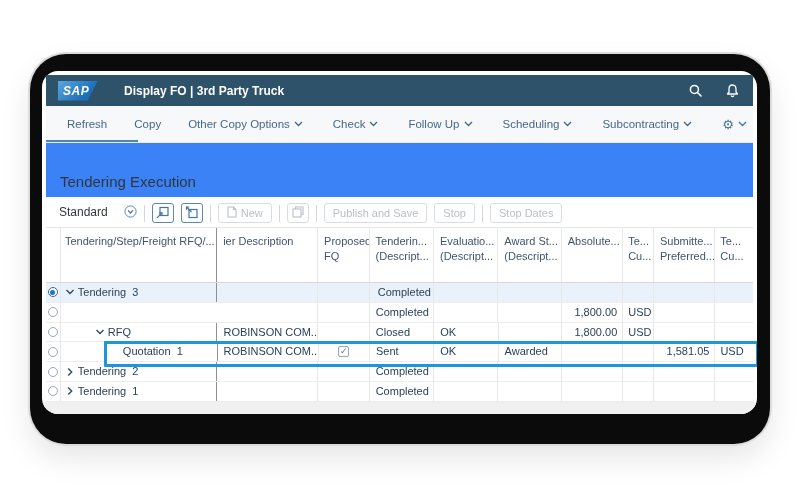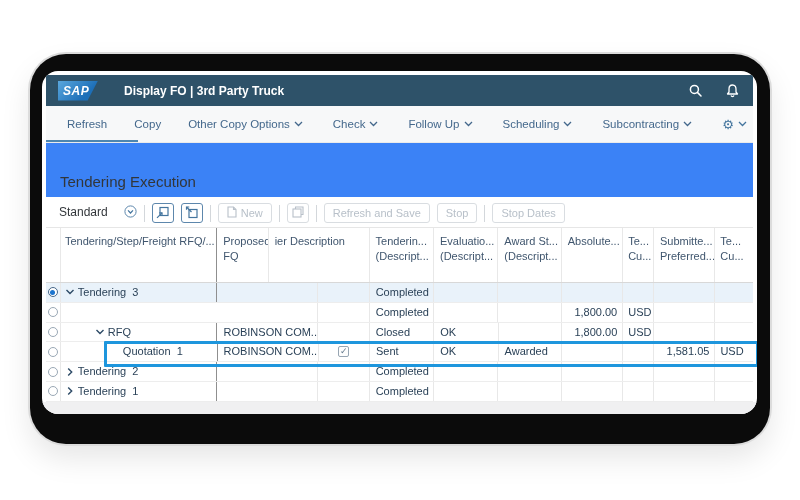--- a/index.html
+++ b/index.html
@@ -50,21 +50,21 @@
 
   
   .thead{position:absolute;left:0;right:0;top:152px;height:56px;background:#fff;
     border-top:1px solid #e6e6e6;border-bottom:1px solid #d8d8d8;display:flex;
     font-size:11px;color:#40566e;}
   .hcell{padding:6px 4px 0 6px;line-height:15px;border-right:1px solid #e8e8e8;height:100%;
     overflow:hidden;white-space:nowrap;}
   .rows{position:absolute;left:0;right:0;top:208px;}
   .trow{display:flex;height:19.8px;border-bottom:1px solid #ededed;background:#fff;
     font-size:11px;color:#2b4258;align-items:stretch;}
-  .trow.selected{background:#e9f2fa;}
+  .trow.selected{background:#e9f2fa;text-align:center;}
   .cell{border-right:1px solid #e8e8e8;line-height:19px;white-space:nowrap;overflow:hidden;
     padding-left:6px;}
   .c-radio{width:15px;padding-left:0;display:flex;align-items:center;justify-content:center;}
   .c-tree{width:158px;border-right-color:#8f8f8f !important;display:flex;align-items:center;padding-left:4px;}
   .c-carrier{width:102px;}
   .c-fq{width:52px;display:flex;align-items:center;justify-content:center;padding-left:0;}
   .c-tend{width:65px;}
   .c-eval{width:65px;}
   .c-award{width:64px;}
   .c-abs{width:62px;text-align:right;padding-left:0;padding-right:5px;}
@@ -207,42 +207,42 @@
         </div>
         <div class="tb-sep"></div>
         <div class="tb-iconbtn disabled">
           <span><svg width="12" height="12" viewBox="0 0 12 12">
                 <rect x="1" y="3" width="8" height="8" fill="none" stroke="currentColor" stroke-width="1.1"></rect>
                 <polyline points="3.5,3 3.5,1 11,1 11,8.5 9,8.5" fill="none" stroke="currentColor" stroke-width="1.1"></polyline>
               </svg></span>
         </div>
         <div class="tb-sep"></div>
         <div class="tb-btn">
-          <span>Refresh and Save</span>
+          <span>Publish and Save</span>
         </div>
         <div class="tb-btn">
           <span>Stop</span>
         </div>
         <div class="tb-sep"></div>
         <div class="tb-btn">
           <span>Stop Dates</span>
         </div>
       </div>
 
       <div class="thead">
         <div class="hcell c-radio"></div>
         <div class="hcell c-tree" style="display:block;padding-top:6px;">
           <div>Tendering/Step/Freight RFQ/...</div>
         </div>
+        <div class="hcell c-carrier">
+          <div>ier Description</div>
+        </div>
         <div class="hcell c-fq" style="display:block;padding-left:6px;">
           <div>Proposed</div>
           <div>FQ</div>
-        </div>
-        <div class="hcell c-carrier">
-          <div>ier Description</div>
         </div>
         <div class="hcell c-tend" style="display:block;">
           <div>Tenderin...</div>
           <div>(Descript...</div>
         </div>
         <div class="hcell c-eval" style="display:block;">
           <div>Evaluatio...</div>
           <div>(Descript...</div>
         </div>
         <div class="hcell c-award" style="display:block;">

